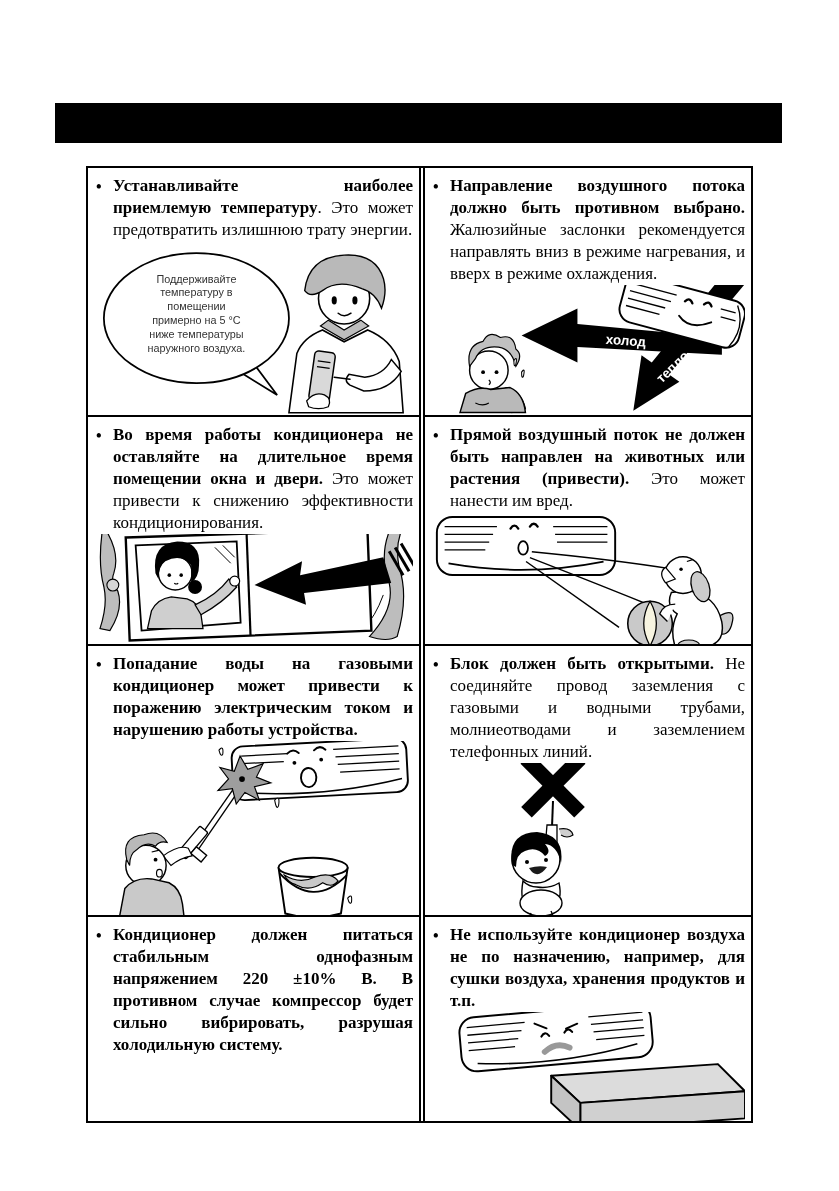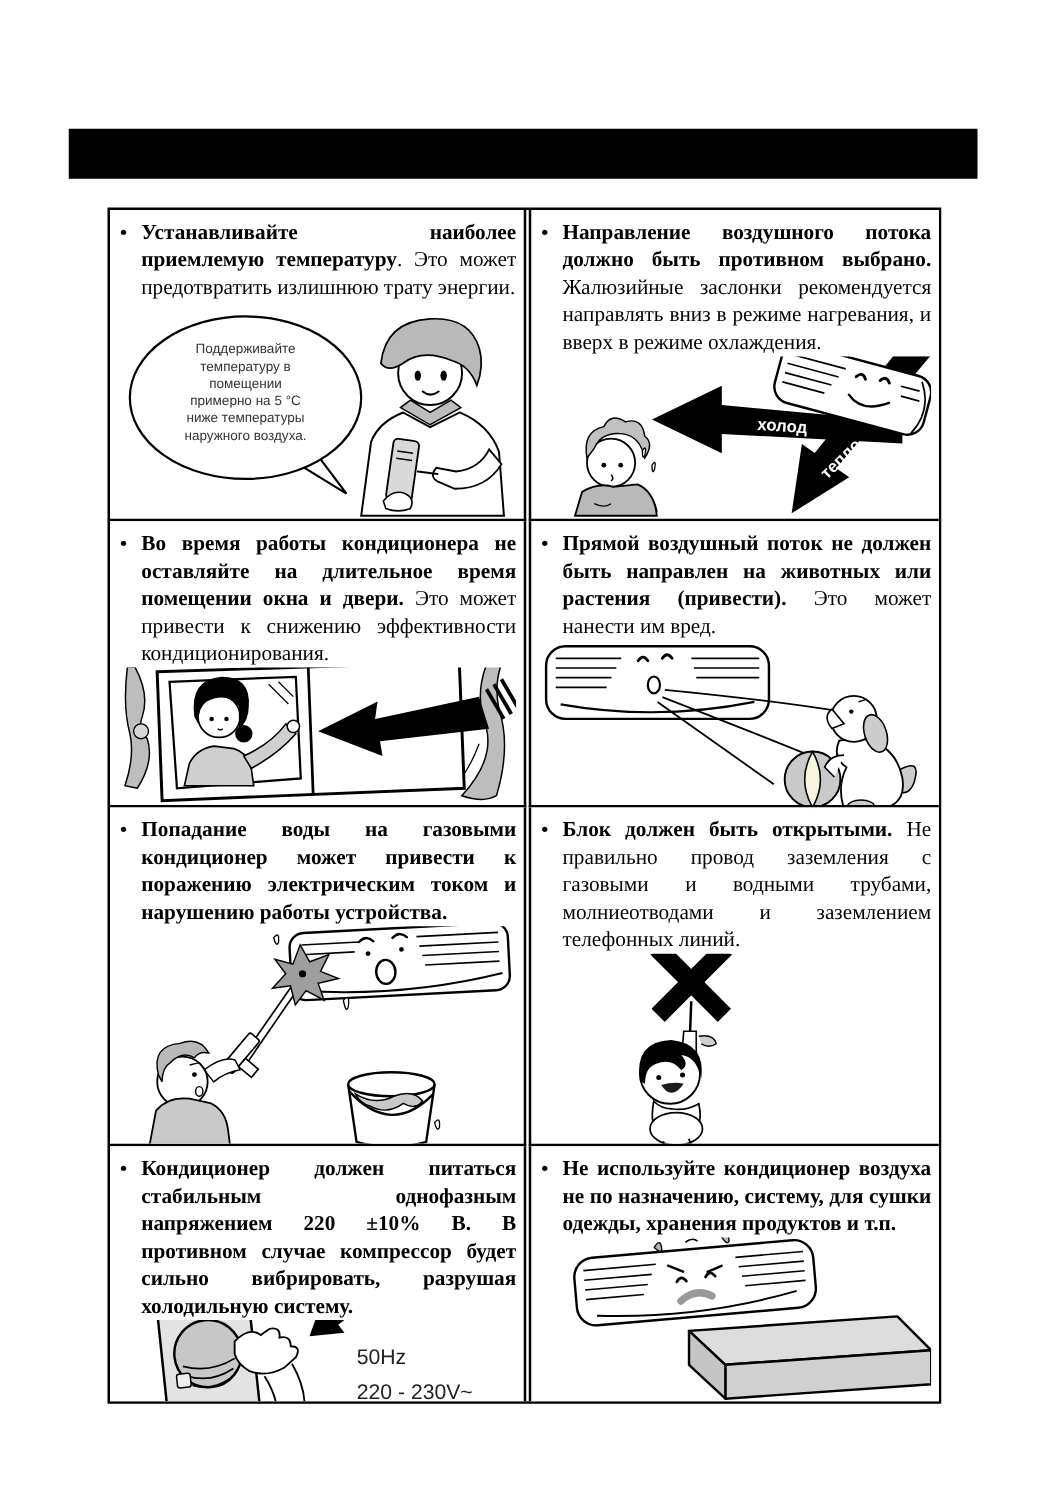--- a/index.html
+++ b/index.html
@@ -282,21 +282,21 @@
           <path d="M191 142 Q226 180 261 144" fill="none" stroke="#000" stroke-width="2"></path>
           <path d="M262 168 Q267 162 266 172 Q264 176 262 168 Z" fill="#fff" stroke="#000" stroke-width="1.1"></path>
         </g>
       </svg>
     </div>
   </div>
 
   <div class="cell cr rb">
     <div class="cell-text">
       <span class="bullet">•</span>
-      <span class="ctext"><span class="b">Блок должен быть открытыми.</span><span> Не правильно провод заземления с газовыми и водными трубами, молниеотводами и заземлением телефонных линий.</span></span>
+      <span class="ctext"><span class="b">Блок должен быть открытыми.</span><span> Не соединяйте провод заземления с газовыми и водными трубами, молниеотводами и заземлением телефонных линий.</span></span>
     </div>
     <div class="illus">
       <svg width="280" height="168" viewBox="0 0 280 168">
 
         <g>
           <rect x="82" y="23" width="76" height="15" fill="#000" transform="rotate(45 120 30)"></rect>
           <rect x="82" y="23" width="76" height="15" fill="#000" transform="rotate(-45 120 30)"></rect>
         </g>
         <line x1="120" y1="46" x2="119" y2="72" stroke="#000" stroke-width="2"></line>
 
@@ -317,52 +317,26 @@
         </g>
       </svg>
     </div>
   </div>
 
   <div class="cell cl">
     <div class="cell-text">
       <span class="bullet">•</span>
       <span class="ctext"><span class="b">Кондиционер должен питаться стабильным однофазным напряжением 220 ±10% В. В противном случае компрессор будет сильно вибрировать, разрушая холодильную систему.</span><span></span></span>
     </div>
-    <div class="illus">
-      <svg width="318" height="108" viewBox="0 0 318 108">
-
-        <g transform="rotate(-6 70 52)">
-          <rect x="34" y="6" width="74" height="94" rx="8" fill="#e3e3e3" stroke="#000" stroke-width="2"></rect>
-          <circle cx="71" cy="48" r="27" fill="#c7c7c7" stroke="#000" stroke-width="2"></circle>
-          <path d="M50 56 Q71 64 92 54" fill="none" stroke="#000" stroke-width="1.4"></path>
-          <path d="M52 64 Q71 72 90 62" fill="none" stroke="#000" stroke-width="1.4"></path>
-          <path d="M56 72 Q71 78 86 70" fill="none" stroke="#000" stroke-width="1.4"></path>
-          <rect x="44" y="62" width="11" height="11" rx="2" fill="#eeeeee" stroke="#000" stroke-width="1.2"></rect>
-        </g>
-
-        <g>
-          <path d="M92 38 Q104 26 113 33 L120 28 Q129 26 128 35 Q137 33 137 42 Q146 42 141 51 L132 59 Q118 67 104 62 Q94 56 92 48 Z" fill="#fff" stroke="#000" stroke-width="1.5"></path>
-          <path d="M116 66 Q130 88 125 108" fill="none" stroke="#000" stroke-width="1.5"></path>
-          <path d="M138 56 Q152 80 147 104" fill="none" stroke="#000" stroke-width="1.5"></path>
-        </g>
-
-        <g transform="translate(152,34) rotate(-38)">
-          <polygon points="0,0 24,-15 24,-7 62,-7 62,7 24,7 24,15" fill="#000"></polygon>
-        </g>
-
-        <text class="volt-label" x="190" y="56">50Hz</text>
-        <text class="volt-label" x="190" y="84">220 - 230V~</text>
-      </svg>
-    </div>
   </div>
 
   <div class="cell cr">
     <div class="cell-text">
       <span class="bullet">•</span>
-      <span class="ctext"><span class="b">Не используйте кондиционер воздуха не по назначению, систему, для сушки одежды, хранения продуктов и т.п.</span><span></span></span>
+      <span class="ctext"><span class="b">Не используйте кондиционер воздуха не по назначению, например, для сушки воздуха, хранения продуктов и т.п.</span><span></span></span>
     </div>
     <div class="illus">
       <svg width="322" height="134" viewBox="0 0 322 134">
 
         <g transform="rotate(-5 130 36)">
           <rect x="28" y="8" width="198" height="56" rx="16" fill="#fff" stroke="#000" stroke-width="2"></rect>
           <line x1="36" y1="18" x2="96" y2="18" stroke="#000" stroke-width="1.3"></line>
           <line x1="36" y1="26" x2="92" y2="26" stroke="#000" stroke-width="1.3"></line>
           <line x1="36" y1="34" x2="88" y2="34" stroke="#000" stroke-width="1.3"></line>
           <line x1="36" y1="42" x2="84" y2="42" stroke="#000" stroke-width="1.3"></line>

